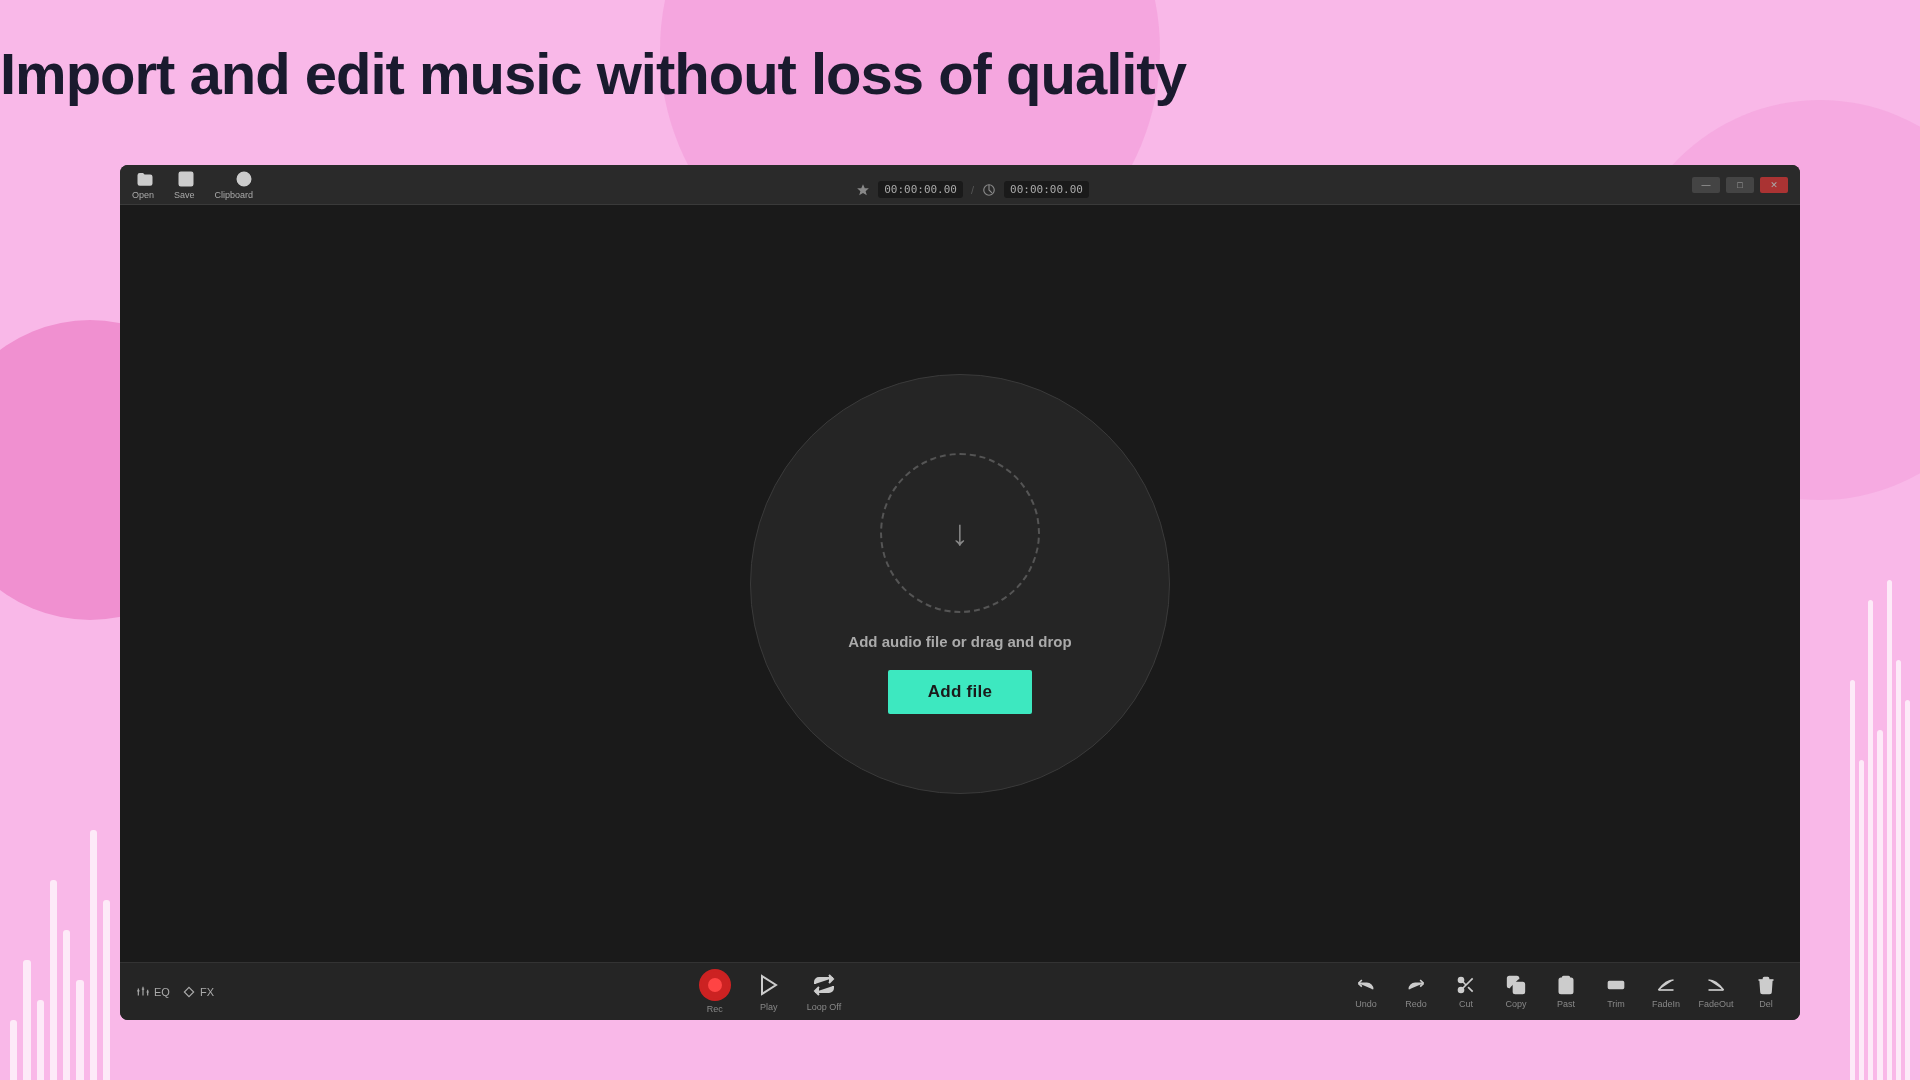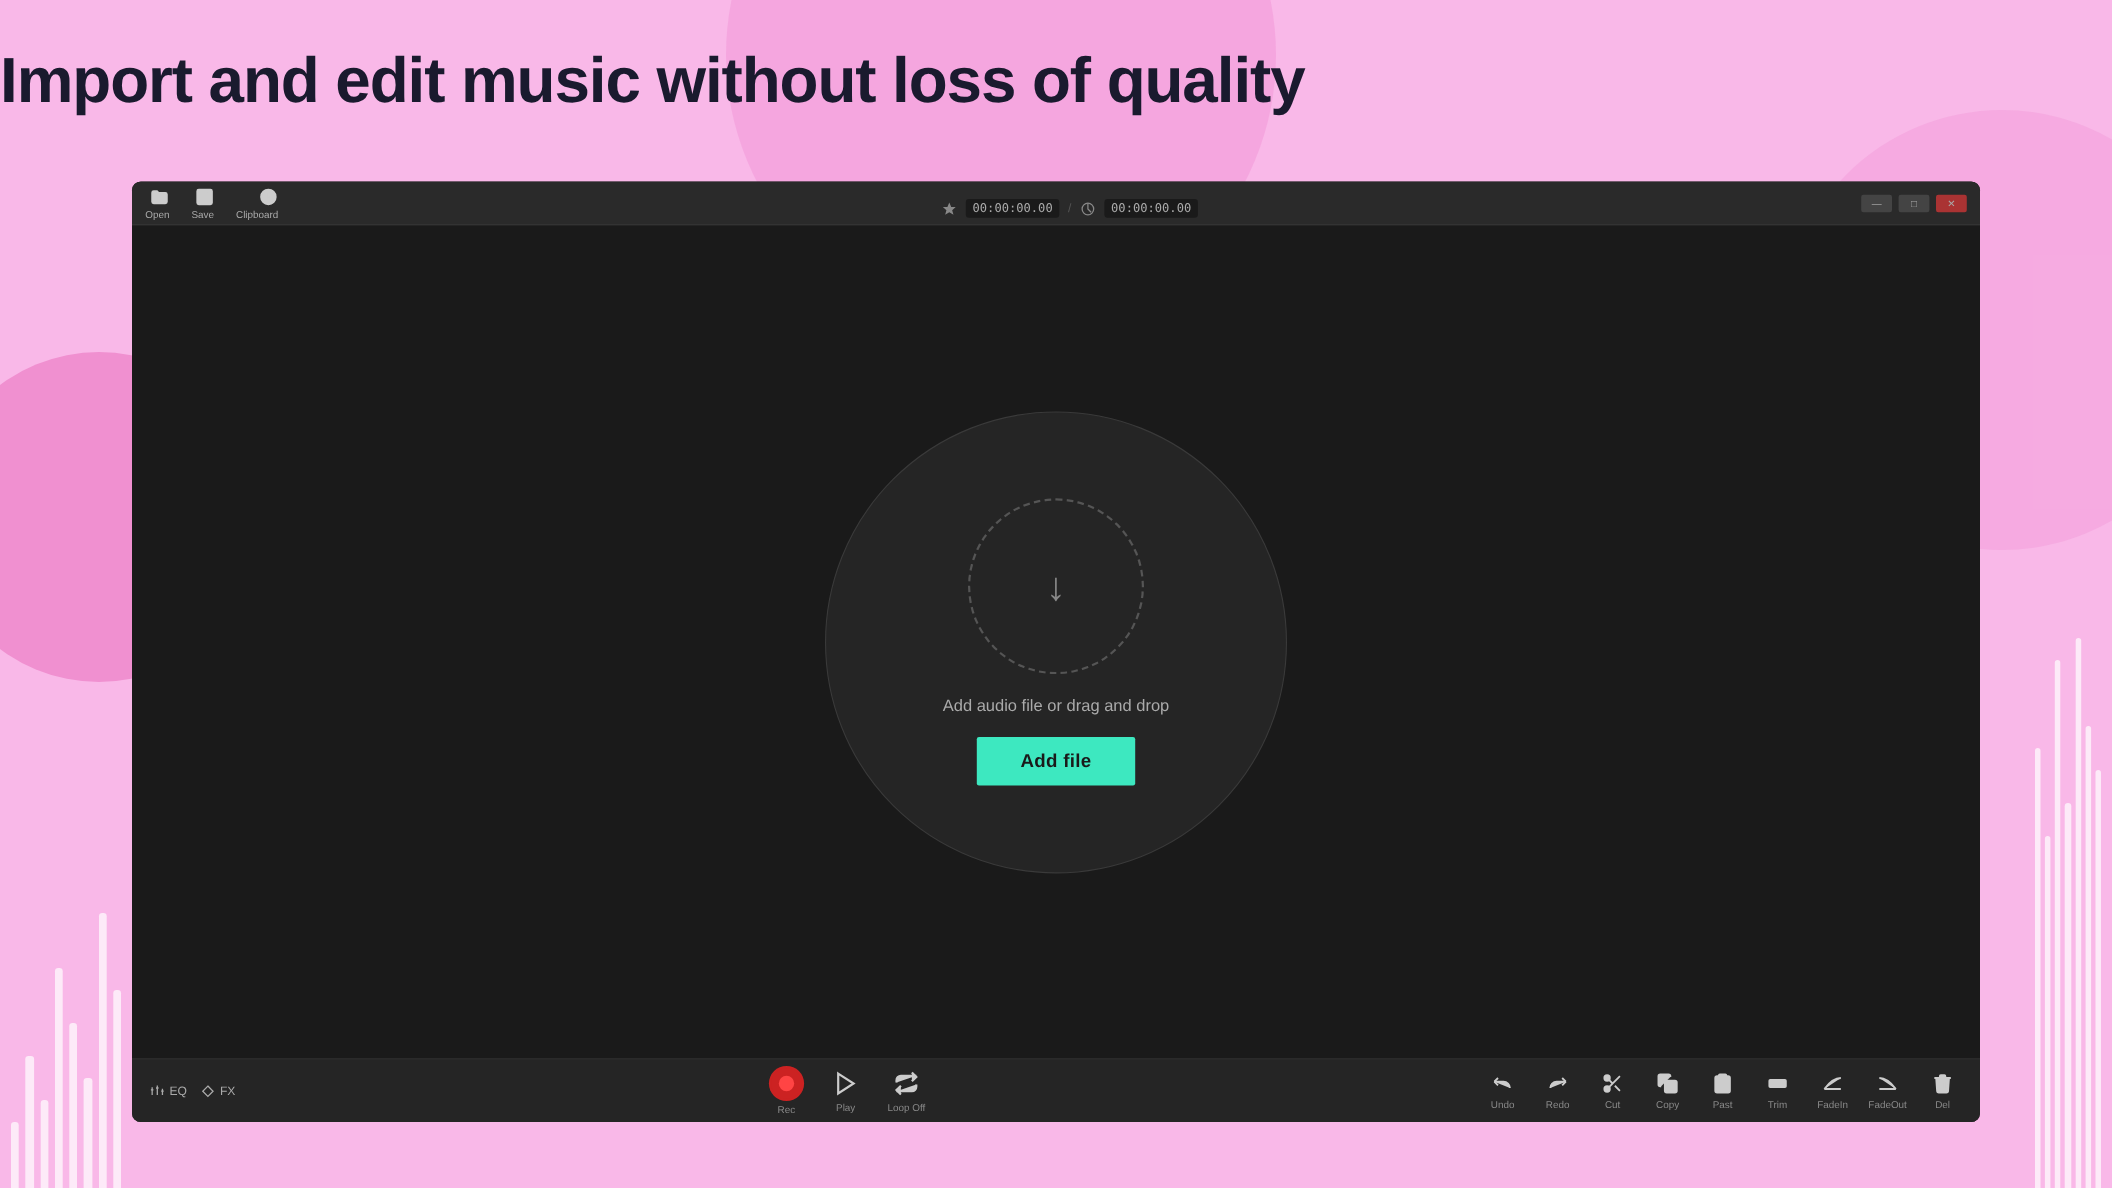--- a/index.html
+++ b/index.html
@@ -233,20 +233,21 @@
     .download-arrow {
       color: #888;
       font-size: 36px;
       line-height: 1;
     }
 
     .drop-text {
       color: #aaa;
       font-size: 15px;
       text-align: center;
+      font-weight: bold;
     }
 
     .add-file-btn {
       background: #3de8c0;
       color: #1a1a1a;
       border: none;
       border-radius: 2px;
       padding: 12px 40px;
       font-size: 17px;
       font-weight: 600;

